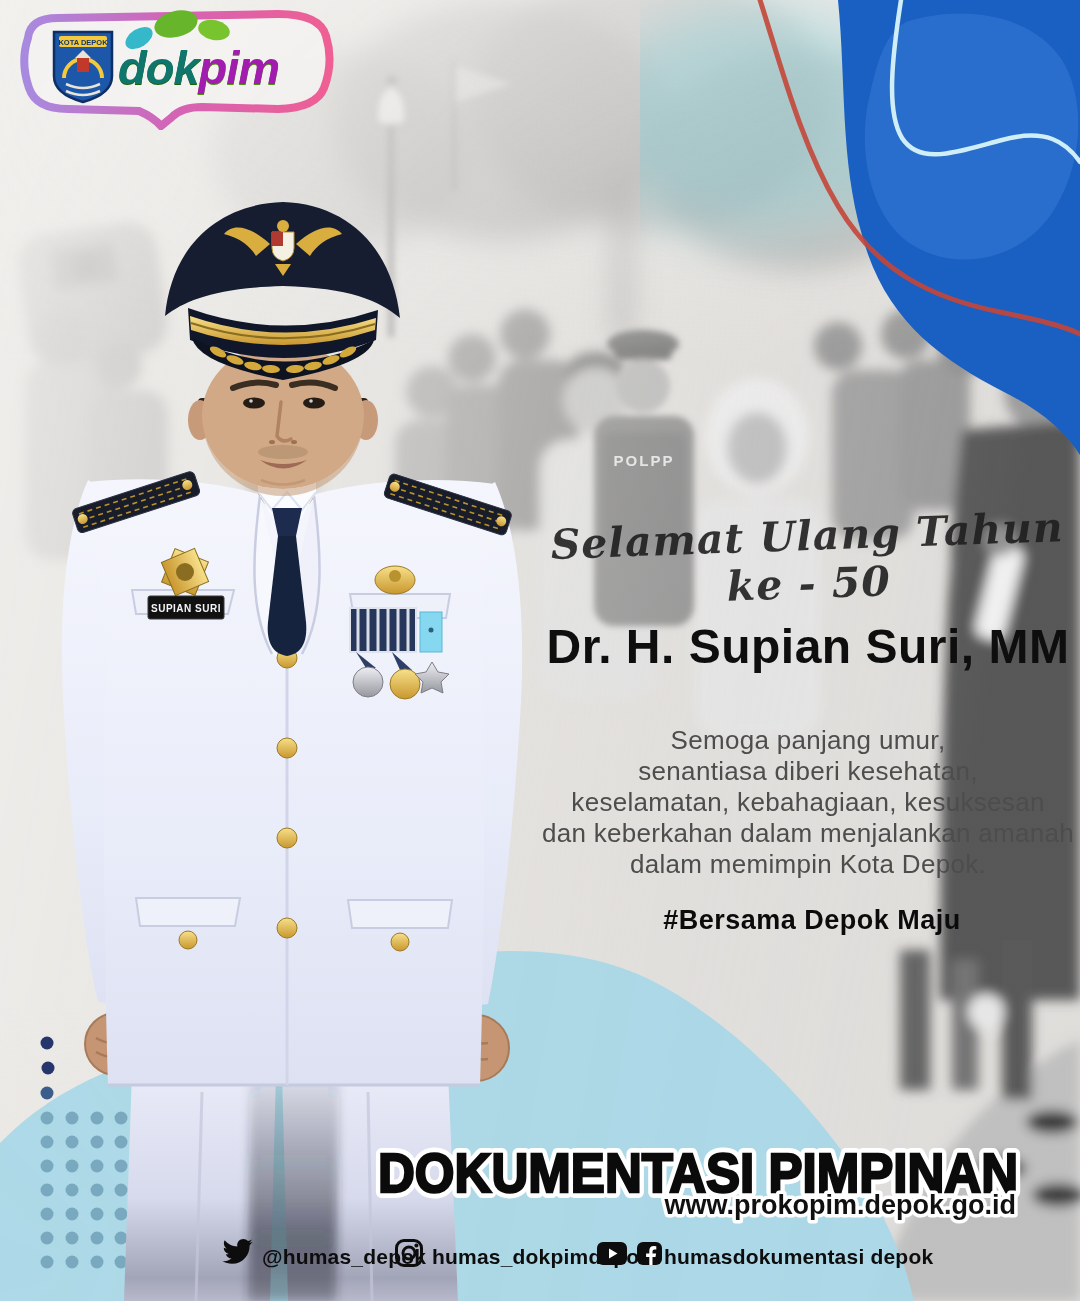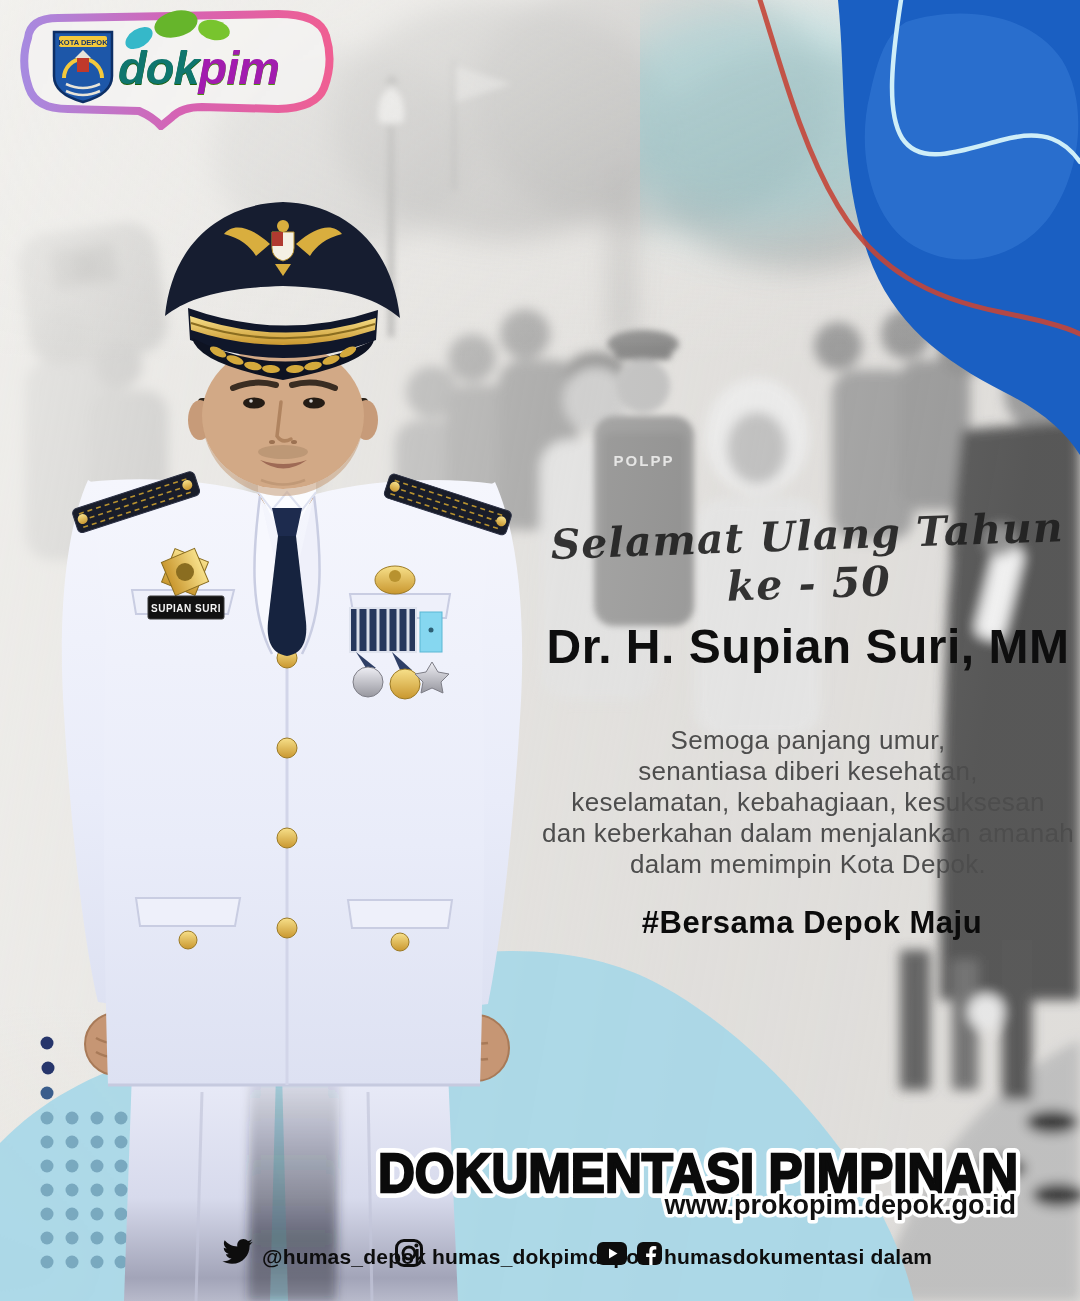--- a/index.html
+++ b/index.html
@@ -24,21 +24,21 @@
   .greeting{position:absolute;top:0;left:-10px;right:-10px;
      font-family:"DejaVu Serif",serif;font-style:italic;font-weight:600;
      font-size:41px;color:#1f1f1f;transform:rotate(-2deg);letter-spacing:1px;opacity:.9;}
   .person-name{position:absolute;top:92px;left:0;right:0;
      font-size:48px;font-weight:700;letter-spacing:.5px;color:#0e0e0e;margin-top:15px;}
   .person-title{position:absolute;top:141px;left:0;right:0;
      font-size:25px;font-weight:700;color:#141414;}
   .message{position:absolute;top:213px;left:-20px;right:-20px;
      font-size:26px;line-height:31px;color:#4d4d4d;font-weight:400;letter-spacing:.3px;}
   .hashtag{position:absolute;top:393px;left:8px;right:0;
-     font-size:31px;font-weight:700;color:#0b0b0b;letter-spacing:.5px;}
+     font-size:27px;font-weight:700;color:#0b0b0b;letter-spacing:.5px;}
 
   
   #logo{left:6px;top:6px;width:340px;height:124px;text-align:center;}
   #brand{position:absolute;left:112px;top:34px;font-weight:700;font-style:italic;
      font-size:47px;letter-spacing:-1px;font-family:"Liberation Sans",sans-serif;}
   #brand .dok{color:#0f766e;text-shadow:0 1px 0 #1c5f0a;}
   #brand .pim{color:#a21caf;text-shadow:0 1px 0 #4e8f12;}
 
   
   .social-item{position:absolute;top:1238px;height:40px;color:#0d0d0d;
@@ -462,16 +462,16 @@
 
   <div class="social-item" style="left:596px">
     <svg width="32" height="30" viewBox="0 0 32 30" style="display:inline-block;vertical-align:top">
       <rect x="1" y="4" width="30" height="23" rx="6" fill="#0d0d0d"></rect>
       <path d="M13,10.5 L21.5,15.5 L13,20.5 Z" fill="#ffffff"></path>
     </svg>
     <svg width="28" height="30" viewBox="0 0 28 30" style="display:inline-block;vertical-align:top;margin-left:2px">
       <rect x="1" y="4" width="25" height="23" rx="6" fill="#0d0d0d"></rect>
       <path d="M16.5,27 v-8 h3 l0.6,-3.4 h-3.6 v-2.2 q0,-1.8 1.9,-1.8 h1.9 V8.3 q-1.2,-0.2 -2.6,-0.2 q-4.4,0 -4.4,4.7 v2.8 h-3.2 V19 h3.2 v8 Z" fill="#ffffff"></path>
     </svg>
-    <span class="social-label" style="left:68px">humasdokumentasi dalam</span>
+    <span class="social-label" style="left:68px">humasdokumentasi depok</span>
   </div>
 
 </div>
 
 </body></html>

